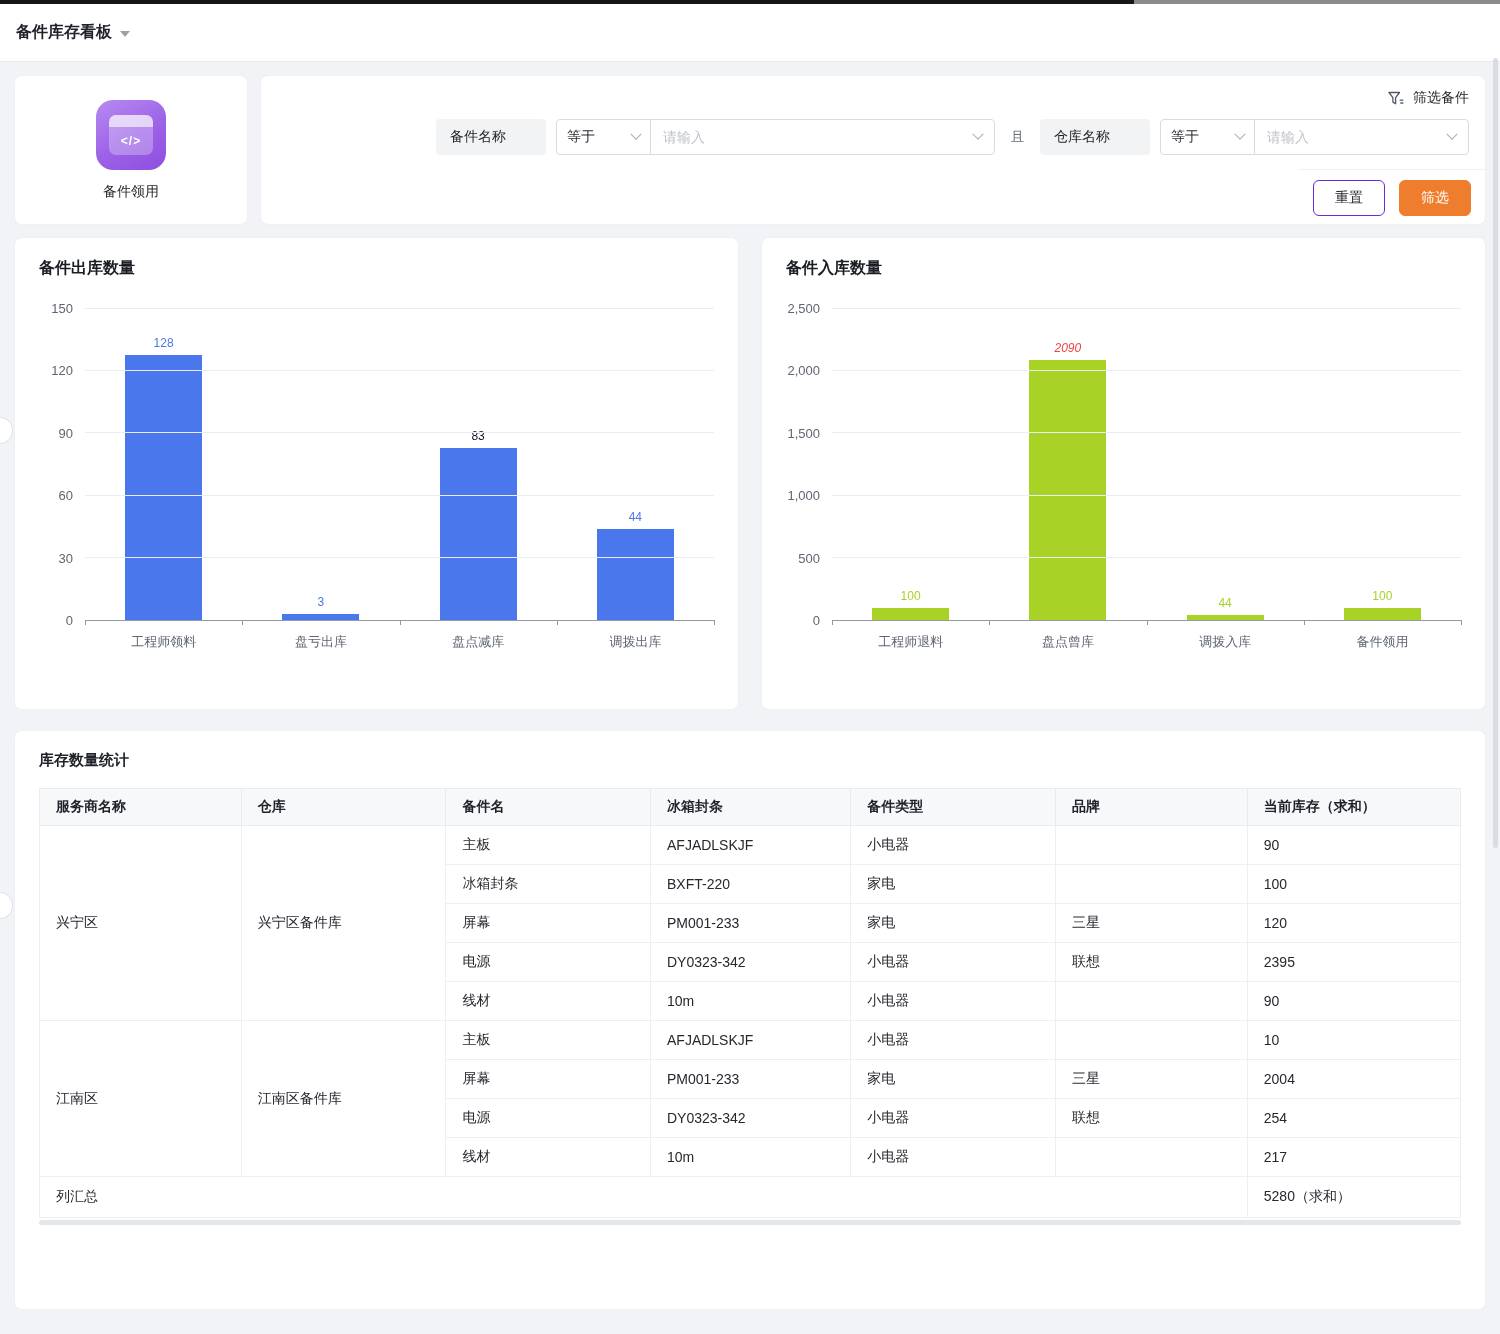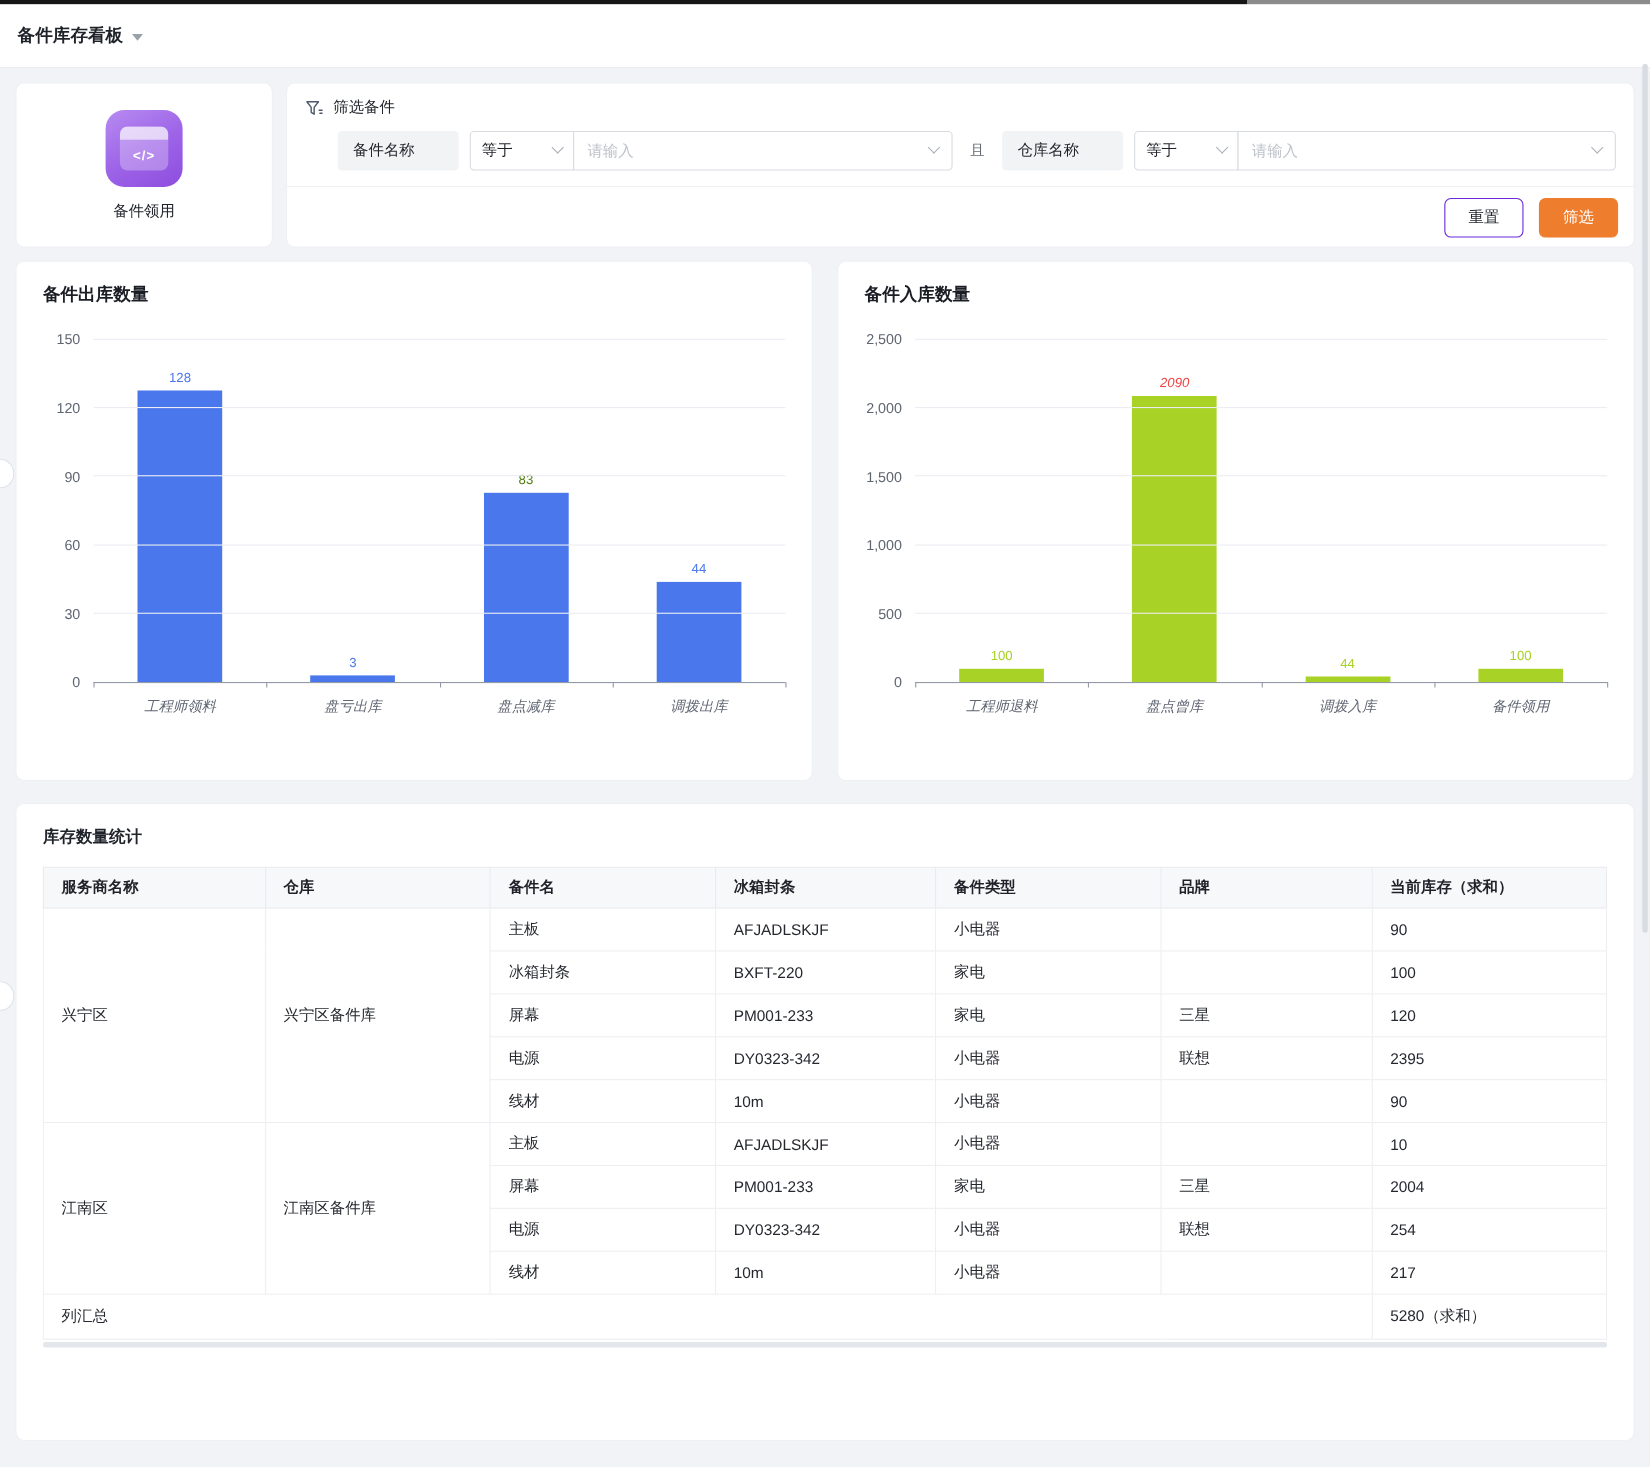--- a/index.html
+++ b/index.html
@@ -6,21 +6,21 @@
   html,body { width:1500px; height:1334px; }
   body {
     font-family:"Liberation Sans","DejaVu Sans",sans-serif;
     background:#f1f3f7; color:#1f2329; position:relative; overflow:hidden;
   }
   .top-strip { height:4px; background:linear-gradient(90deg,#161616 0,#161616 75.6%,#8b8b8b 75.6%,#8b8b8b 100%); }
   .page-header { height:58px; background:#fff; border-bottom:1px solid #e8eaee; display:flex; align-items:center; padding:0 16px; gap:8px; }
   .page-title { font-size:16px; font-weight:bold; }
   .caret { width:0; height:0; border-left:5px solid transparent; border-right:5px solid transparent; border-top:6px solid #9ba1aa; margin-top:3px; cursor:pointer; }
   .content { padding:13px 14px; }
-  .card { background:#fff; border:1px solid #eef0f4; border-radius:8px; }
+  .card { background:#fff; border:1px solid #eef0f4; border-radius:8px;align-items:flex-end; }
 
   
   .row1 { display:flex; gap:12px; }
   .app-card { width:234px; height:150px; display:flex; flex-direction:column; align-items:center; justify-content:center; gap:13px; }
   .app-icon { width:70px; height:70px; border-radius:17px;
     background:linear-gradient(150deg,#b78bf1 0%,#9c62e7 55%,#8d4ede 100%);
     display:flex; align-items:center; justify-content:center; }
   .app-icon-win { width:44px; height:40px; border-radius:7px; background:rgba(255,255,255,.28); overflow:hidden; display:flex; flex-direction:column; }
   .app-icon-win-top { height:12px; background:rgba(255,255,255,.62); }
   .app-icon-code { flex:1; display:flex; align-items:center; justify-content:center; color:#fff; font-size:12px; font-weight:bold; letter-spacing:1px; }
@@ -54,21 +54,21 @@
   .ytick { position:absolute; right:12px; transform:translateY(7px); font-size:13px; color:#5f6672; white-space:nowrap; }
   .plot-col { flex:1; }
   .plot { position:relative; height:312px; border-bottom:1px solid #939aa5; }
   .gridline { position:absolute; left:0; right:0; height:1px; background:#ebedf2; }
   .xtick { position:absolute; top:100%; width:1px; height:5px; background:#939aa5; }
   .bars { position:absolute; left:0; right:0; top:0; bottom:0; display:flex; }
   .slot { flex:1; display:flex; flex-direction:column; justify-content:flex-end; align-items:center; }
   .bar-value { font-size:12px; margin-bottom:5px; }
   .bar { width:49%; }
   .xlabels { display:flex; margin-top:12px; }
-  .xlabel { flex:1; text-align:center; font-size:13px; color:#5f6672;font-style:italic; }
+  .xlabel { flex:1; text-align:center; font-size:13px; color:#5f6672; }
 
   
   .row3 { margin-top:20px; }
   .table-card { height:580px; padding:20px 24px; }
   .table-title { font-size:15px; font-weight:bold; }
   table { width:100%; border-collapse:collapse; table-layout:fixed; margin-top:18px; font-size:14px; color:#25282e; }
   th { background:#f7f8fa; font-weight:bold; text-align:left; padding:9px 16px; border:1px solid #e9ebef; color:#1f2329; }
   td { padding:10px 16px; border:1px solid #edeff2; vertical-align:middle; background:#fff; }
   .summary-row td { padding:11px 16px; }
   .h-scroll { height:5px; border-radius:3px; background:#e3e7ec; margin-top:2px; }
@@ -161,21 +161,21 @@
             <div class="bars">
                 <div class="slot">
                   <div class="bar-value" style="color: rgb(75, 119, 236);">128</div>
                   <div class="bar" style="height: 85.3333%; background: rgb(75, 119, 236);"></div>
                 </div>
                 <div class="slot">
                   <div class="bar-value" style="color: rgb(75, 119, 236);">3</div>
                   <div class="bar" style="height: 2%; background: rgb(75, 119, 236);"></div>
                 </div>
                 <div class="slot">
-                  <div class="bar-value" style="color: #4d7c0f;">83</div>
+                  <div class="bar-value" style="color: #0f172a;">83</div>
                   <div class="bar" style="height: 55.3333%; background: rgb(75, 119, 236);"></div>
                 </div>
                 <div class="slot">
                   <div class="bar-value" style="color: rgb(75, 119, 236);">44</div>
                   <div class="bar" style="height: 29.3333%; background: rgb(75, 119, 236);"></div>
                 </div>
               </div>
           <div class="gridline" style="bottom: 20%;"></div>
               <div class="gridline" style="bottom: 40%;"></div>
               <div class="gridline" style="bottom: 60%;"></div>

